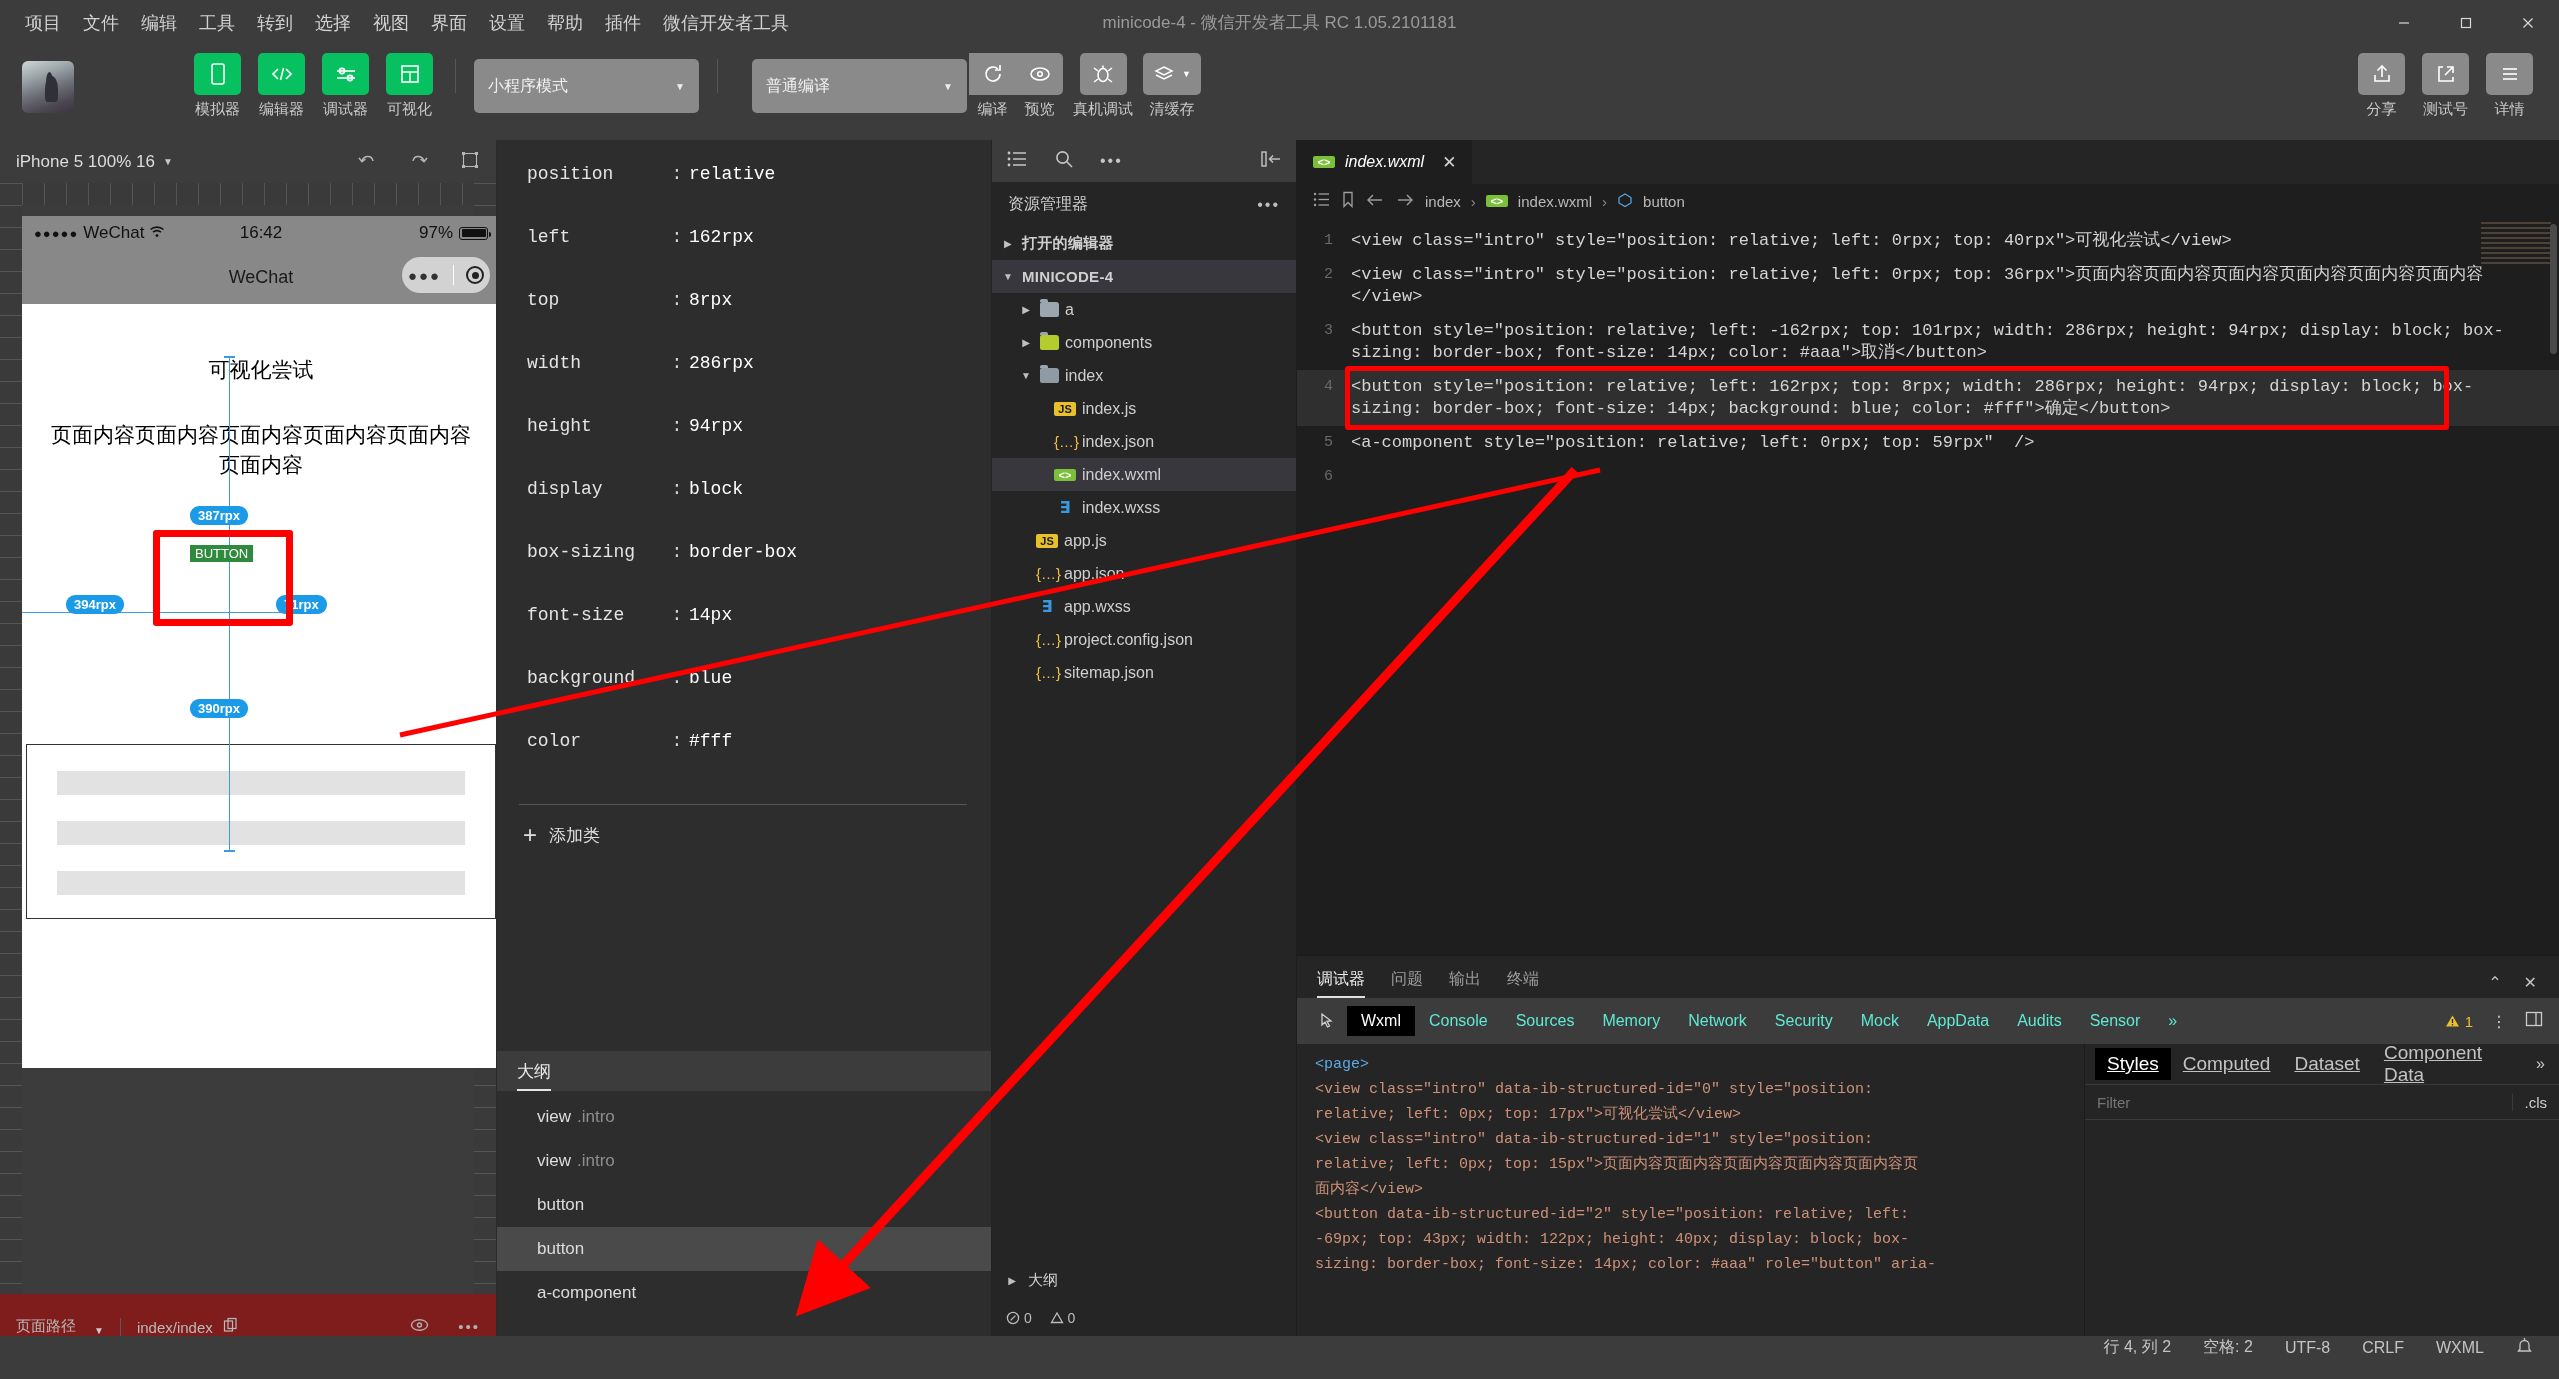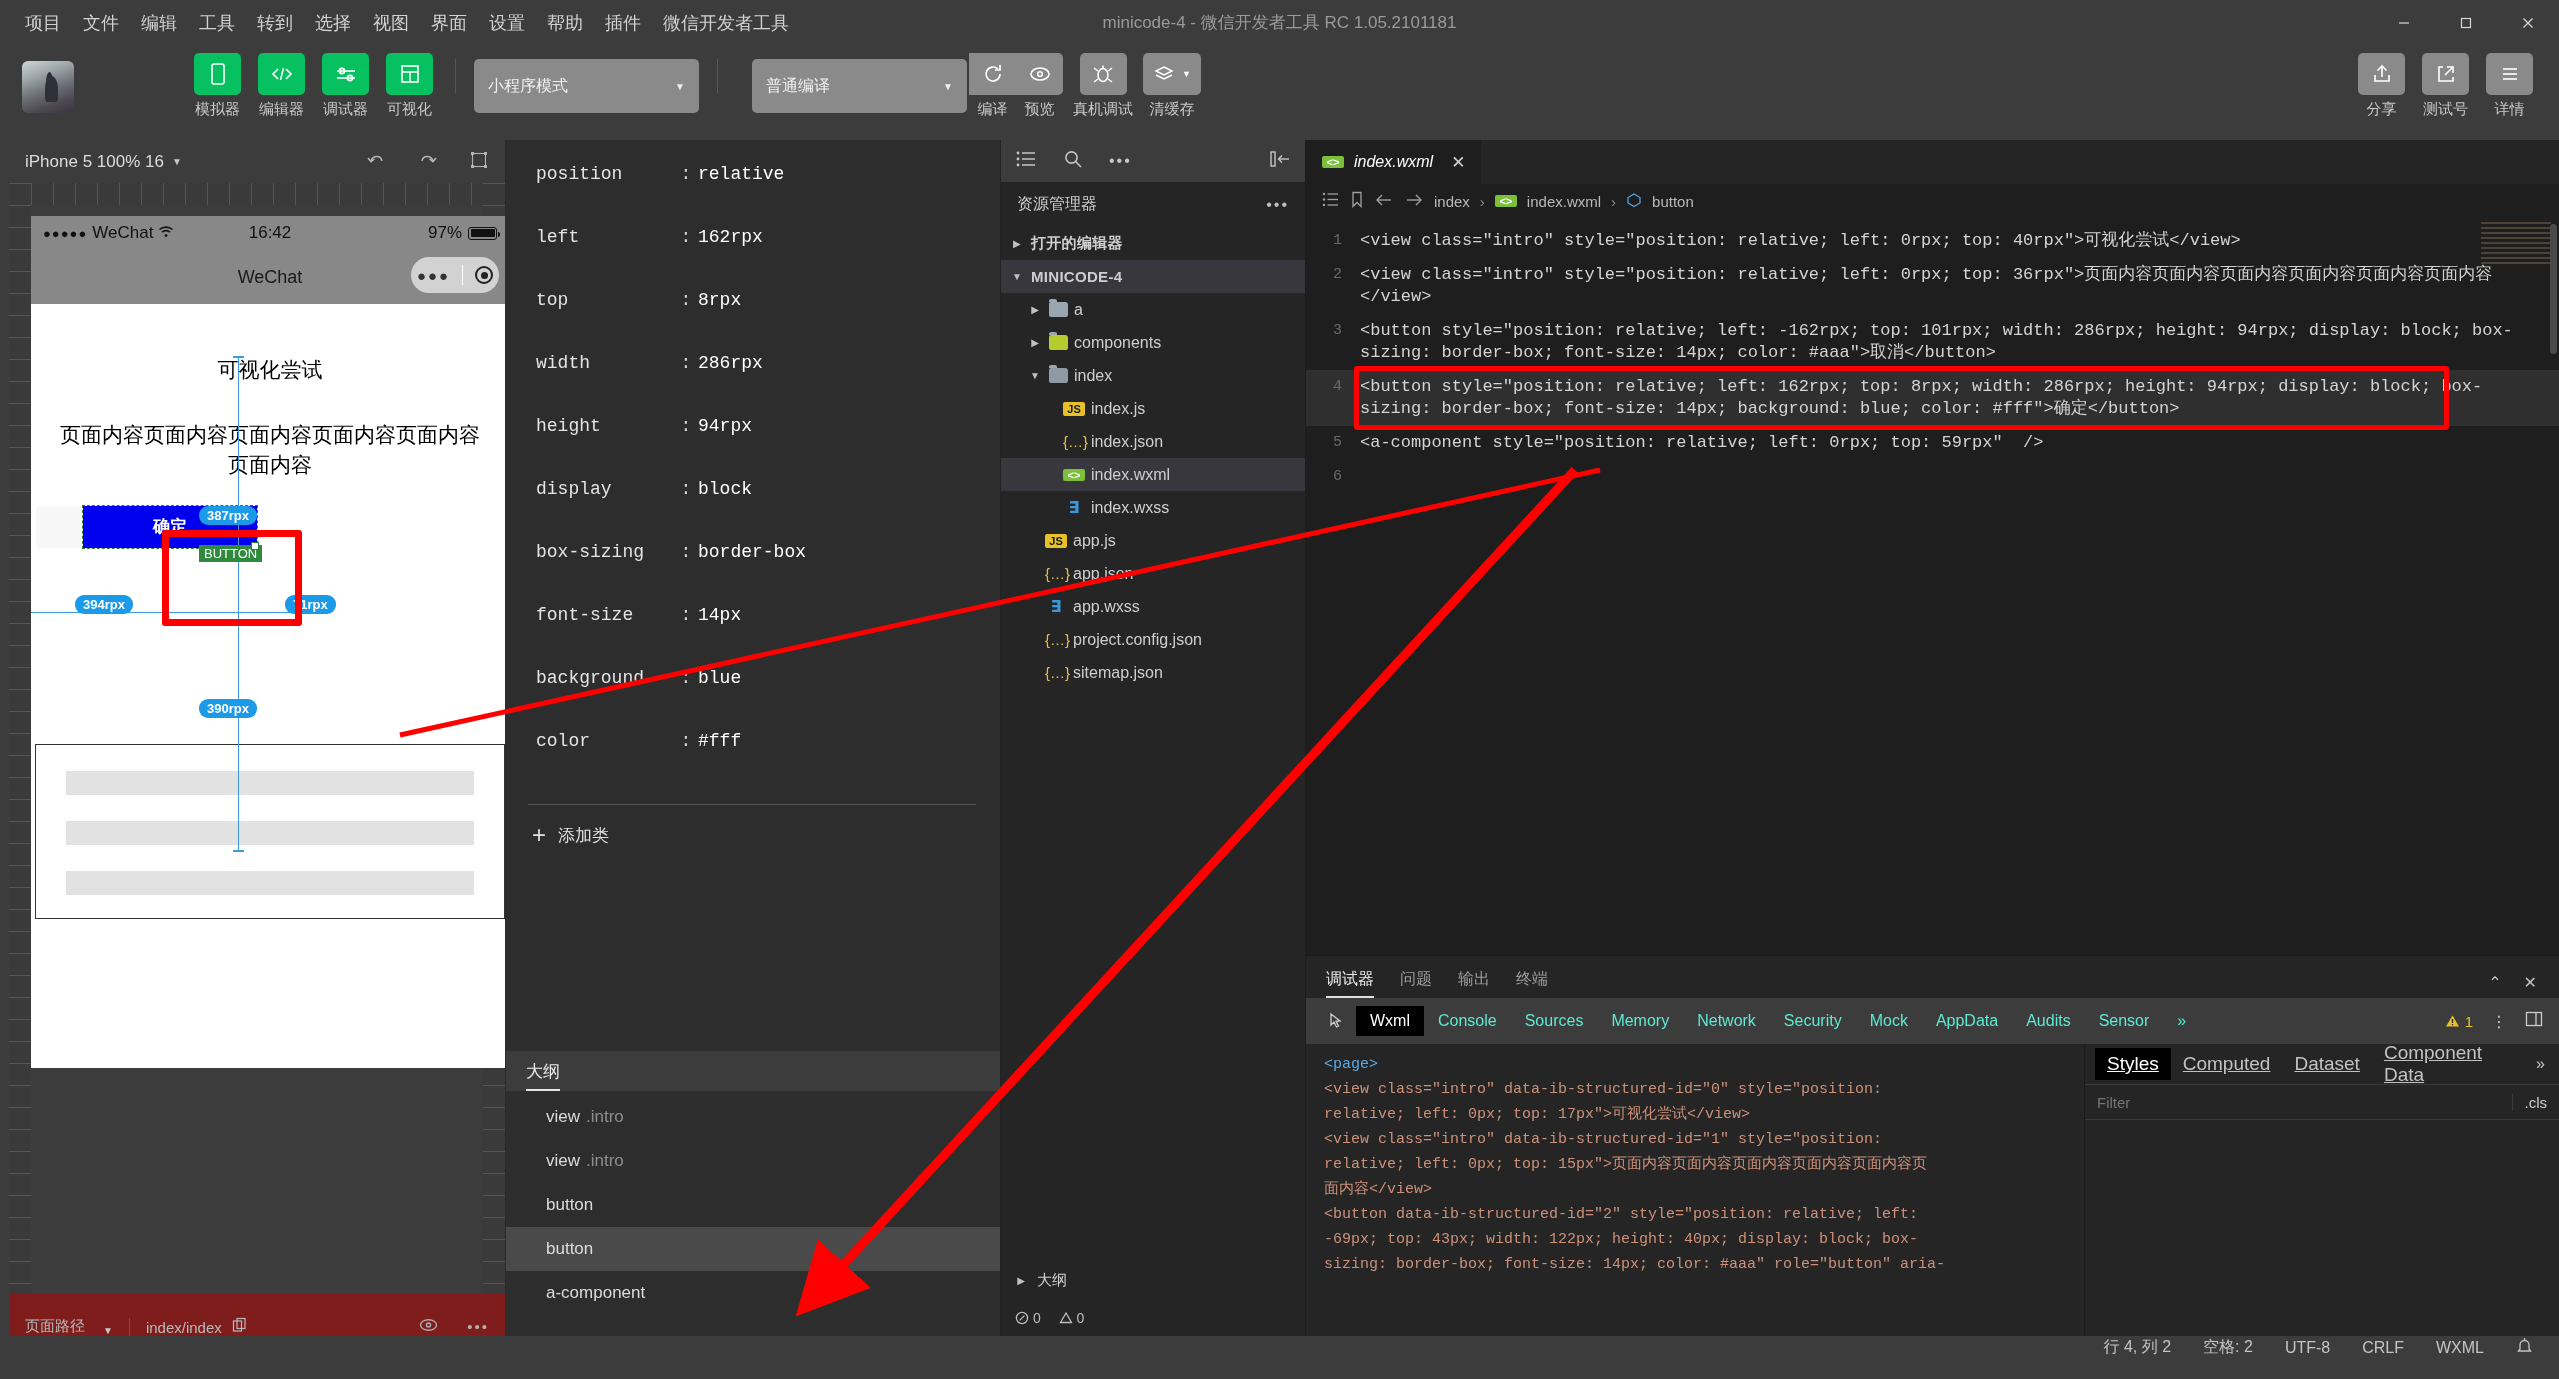--- a/index.html
+++ b/index.html
@@ -61,21 +61,21 @@
     display:flex; align-items:center; padding:0 14px; font-size:16px; margin-top:6px;
     justify-content:space-between;
   }
   .tb-select .caret { font-size:10px; margin-left:24px; color:#efefef; }
 
   .tb-mid { display:flex; align-items:flex-start; margin-left:16px; }
   .tb-stack { display:flex; flex-direction:column; align-items:center; }
   .tb-right { margin-left:auto; display:flex; gap:9px; }
 
   
-  .main { flex:1 1 auto; display:flex; min-height:0;padding-left:9px; }
+  .main { flex:1 1 auto; display:flex; min-height:0; }
 
   
   .sim-col { width:497px; flex:0 0 497px; display:flex; flex-direction:column; background:#3c3c3c; border-right:1px solid #2b2b2b;}
   .sim-bar {
     height:43px; display:flex; align-items:center; padding:0 16px; background:#3c3c3c; flex:0 0 43px;
   }
   .sim-device { font-size:17px; color:#dcdcdc; }
   .sim-caret { font-size:10px; margin-left:8px; color:#c9c9c9; }
   .sim-bar-right { margin-left:auto; display:flex; gap:30px; align-items:center; color:#b6b6b6; }
 
@@ -546,25 +546,20 @@
               <span class="cap-dots">●●●</span>
               <span class="cap-div"></span>
               <span class="cap-circ"></span>
             </div>
           </div>
 
           <div class="page-body">
             <div class="intro1">可视化尝试</div>
             <div class="intro2">页面内容页面内容页面内容页面内容页面内容页面内容</div>
 
-            <div class="btn-row">
-              <div class="btn-cancel">取消</div>
-              <div class="btn-ok">确定</div>
-              <div class="handle" style="left:220px; top:48px;"></div>
-            </div>
 
             <div class="comp-card">
               <div class="skel s1"></div>
               <div class="skel s2"></div>
               <div class="skel s3"></div>
             </div>
           </div>
 
           <div class="guide-v" style="left:207px; top:140px; height:495px;"></div>
           <div class="guide-cap" style="left:202px; top:140px;"></div>

